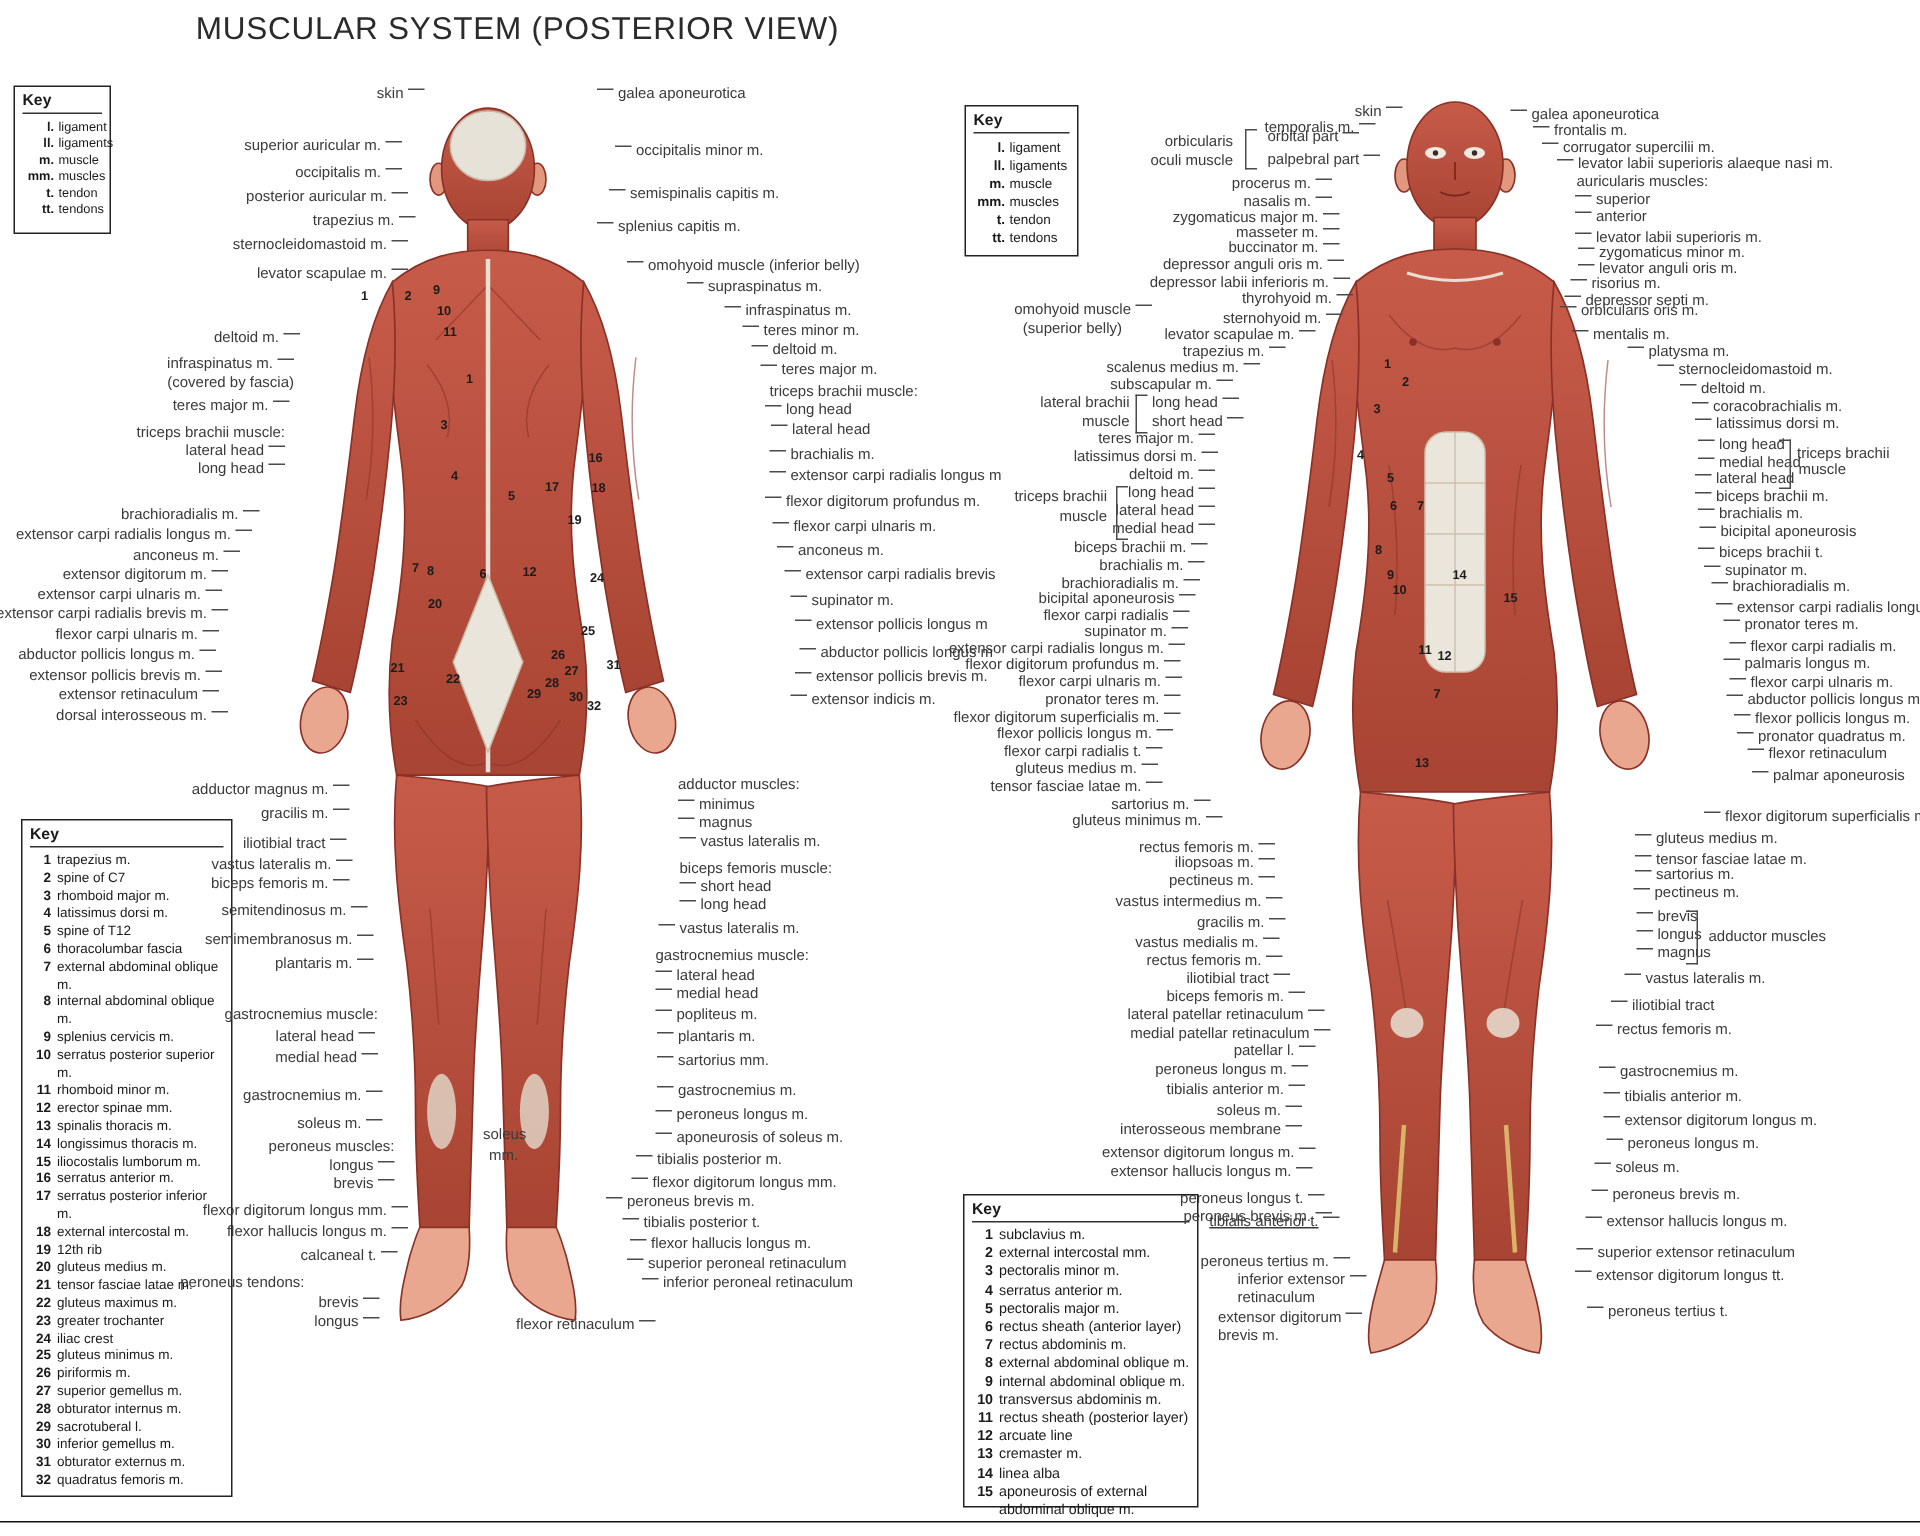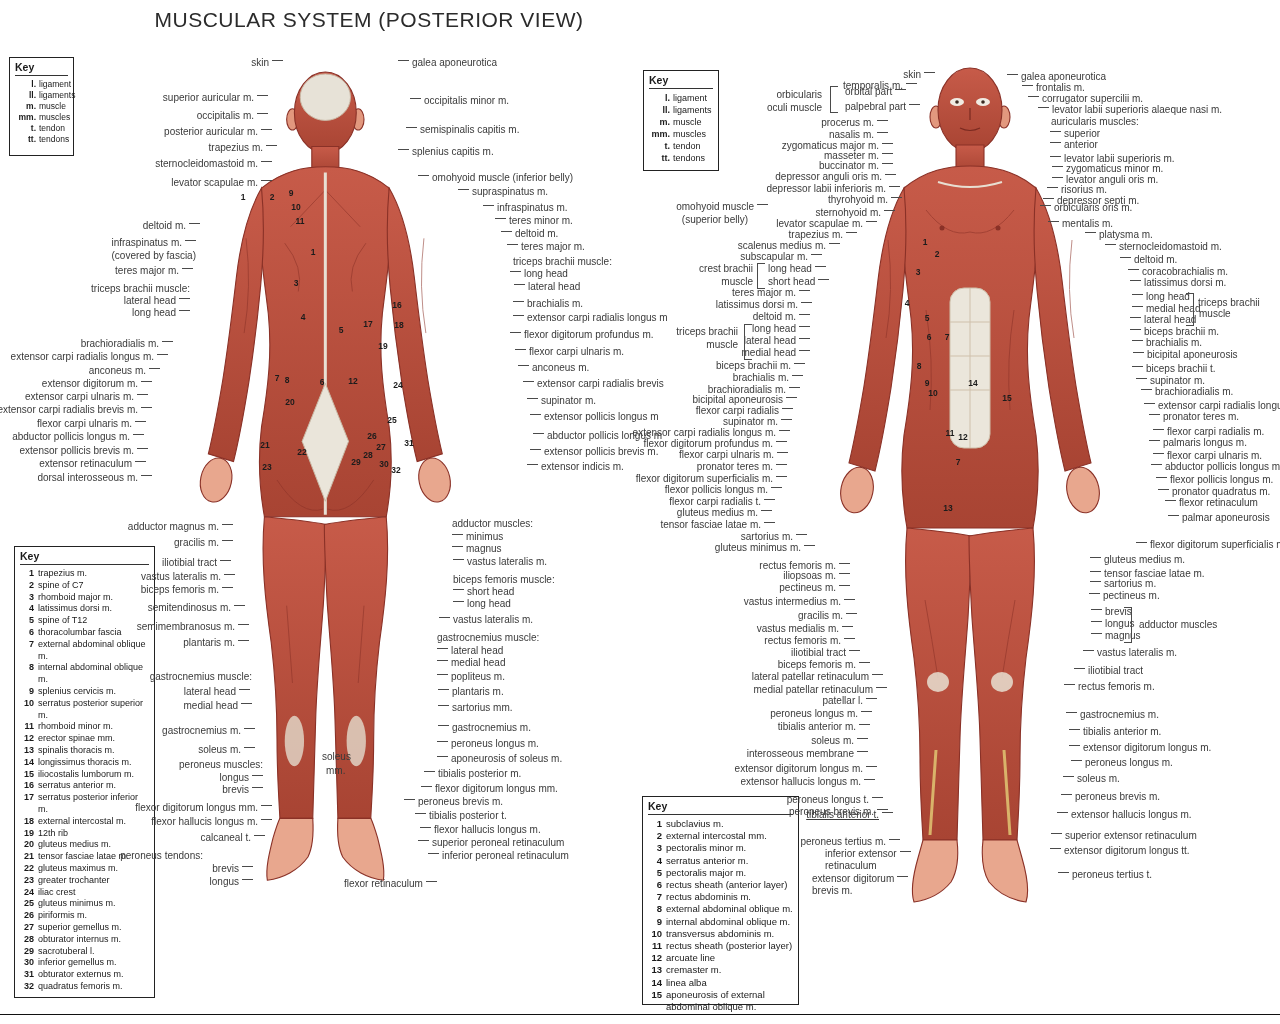--- a/index.html
+++ b/index.html
@@ -1,20 +1,20 @@
 <!DOCTYPE html>
 <html><head>
 <meta charset="utf-8">
 <style>
   html,body{margin:0;padding:0;background:#fff;}
   #stage{position:relative;width:1280px;height:1024px;background:#fff;overflow:hidden;
          font-family:"Liberation Sans", sans-serif;color:#333;}
   .title{position:absolute;top:8px;margin:0;font-size:21px;font-weight:500;letter-spacing:.5px;
          color:#2b2b2b;transform:translateX(-50%);white-space:nowrap;}
-  .t-post{left:345px;margin-left:24px;} .t-ant{left:985px;}
+  .t-post{left:345px;} .t-ant{left:985px;}
 
   
   .overlay{position:absolute;inset:0;pointer-events:none;}
   .lbl{position:absolute;font-size:10px;line-height:11px;color:#3a3a3a;white-space:nowrap;}
   .lbl.dr::after{content:"";display:inline-block;width:11px;height:5px;border-top:1px solid #4a4a4a;
                  margin-left:3px;vertical-align:middle;}
   .lbl.dl::before{content:"";display:inline-block;width:11px;height:5px;border-top:1px solid #4a4a4a;
                   margin-right:3px;vertical-align:middle;}
   .brk{position:absolute;width:7px;border-top:1.2px solid #4a4a4a;border-bottom:1.2px solid #4a4a4a;}
   .brk.l{border-left:1.2px solid #4a4a4a;}
@@ -501,21 +501,21 @@
       <span class="lbl dr" style="right: 384px; top: 171px;">depressor anguli oris m.</span>
       <span class="lbl dr" style="right: 380px; top: 183px;">depressor labii inferioris m.</span>
       <span class="lbl dr" style="right: 378px; top: 194px;">thyrohyoid m.</span>
       <span class="lbl dr" style="right: 512px; top: 201px;">omohyoid muscle</span>
       <span class="lbl" style="right: 532px; top: 214px;">(superior belly)</span>
       <span class="lbl dr" style="right: 385px; top: 207px;">sternohyoid m.</span>
       <span class="lbl dr" style="right: 403px; top: 218px;">levator scapulae m.</span>
       <span class="lbl dr" style="right: 423px; top: 229px;">trapezius m.</span>
       <span class="lbl dr" style="right: 440px; top: 240px; margin-left: 19px;">scalenus medius m.</span>
       <span class="lbl dr" style="right: 458px; top: 251px;">subscapular m.</span>
-      <span class="lbl" style="right: 527px; top: 263px;">crest brachii</span>
+      <span class="lbl" style="right: 527px; top: 263px;">lateral brachii</span>
       <span class="lbl" style="right: 527px; top: 276px;">muscle</span>
       <span class="lbl dr" style="left: 768px; top: 263px;">long head</span>
       <span class="lbl dr" style="left: 768px; top: 276px;">short head</span>
       <span class="lbl dr" style="right: 470px; top: 287px;">teres major m.</span>
       <span class="lbl dr" style="right: 468px; top: 299px;">latissimus dorsi m.</span>
       <span class="lbl dr" style="right: 470px; top: 311px;">deltoid m.</span>
       <span class="lbl" style="right: 542px; top: 326px;">triceps brachii</span>
       <span class="lbl" style="right: 542px; top: 339px;">muscle</span>
       <span class="lbl dr" style="right: 470px; top: 323px;">long head</span>
       <span class="lbl dr" style="right: 470px; top: 335px;">lateral head</span>

